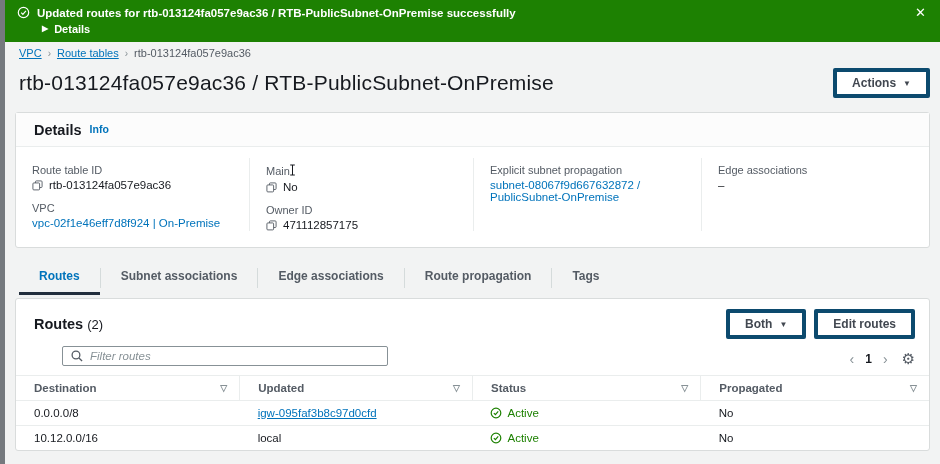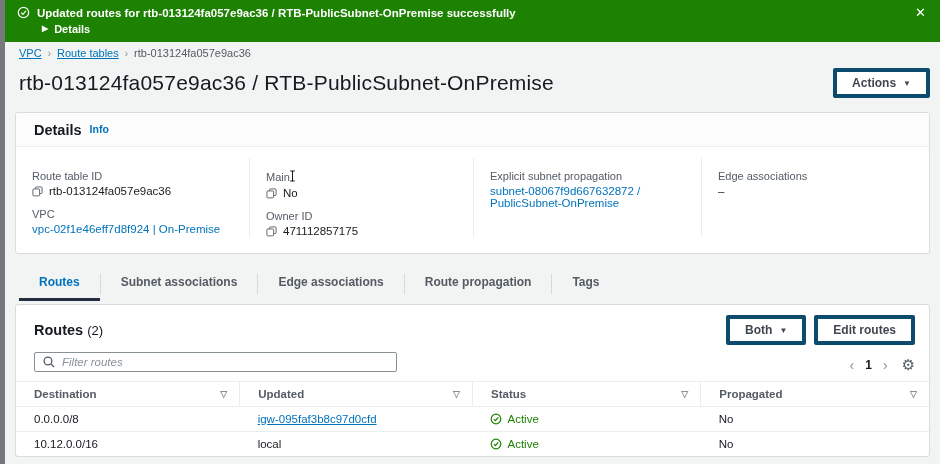--- a/index.html
+++ b/index.html
@@ -40,42 +40,42 @@
   
   .panel { background:#fff; border:1px solid #d9dcdc; border-radius:3px; margin-top:14px; }
   .panel-header { padding:9px 18px 8px; border-bottom:1px solid #eaeded; background:#fcfcfc; }
   .panel-title { font-size:14.5px; font-weight:bold; color:#16191f; }
   .info-link { font-size:10.5px; color:#0073bb; font-weight:bold; margin-left:8px; vertical-align:2px; }
 
   .details-body { display:grid; grid-template-columns:233px 224px 228px 1fr; padding:11px 0 16px; }
   .details-col { padding:0 16px; }
   .details-col + .details-col { border-left:1px solid #eaeded; }
   .field { margin-top:11px; }
-  .field:first-child { margin-top:12px; }
+  .field:first-child { margin-top:6px; }
   .field-label { font-size:11px; color:#545b64; margin-bottom:3px; display:flex; align-items:center; }
   .field-value { font-size:11.5px; color:#16191f; display:flex; align-items:center; gap:6px; }
   .field-value a { color:#0073bb; }
   .copy-icon { display:inline-flex; cursor:pointer; flex:none; }
   .ibeam { display:inline-block; margin-left:-1px; }
 
   
   .tabs { display:flex; align-items:stretch; margin:13px 0 0 4px; }
   .tab { padding:8px 20px 9px; font-size:12px; font-weight:bold; color:#545b64; cursor:pointer; }
   .tab.active { color:#0073bb; border-bottom:3px solid #232f3e; }
   .tab-divider { width:1px; background:#d5dbdb; margin:7px 0; }
 
   
   .routes-panel { margin-top:3px; }
   .routes-header { display:flex; align-items:center; padding:10px 14px 4px 18px; }
   .routes-title { font-size:14.5px; font-weight:bold; }
   .routes-count { font-size:13px; font-weight:normal; color:#16191f; margin-left:4px; }
   .routes-actions { margin-left:auto; display:flex; gap:8px; }
   .filter-row { display:flex; align-items:flex-end; padding:3px 14px 9px 18px; }
-  .filter-box { width:363px; background:#fff; border:1px solid #879196; border-radius:2px;
-                display:flex; align-items:center; gap:7px; padding:3px 8px; }
+  .filter-box { width:326px; background:#fff; border:1px solid #879196; border-radius:2px;
+                display:flex; align-items:center; gap:7px; padding:3px 8px;margin-left:28px; }
   .filter-box input { border:none; outline:none; width:100%; font-size:11.5px; font-style:italic;
                       font-family:"Liberation Sans", sans-serif; color:#16191f; padding:0; background:transparent; }
   .filter-box input::placeholder { color:#879196; font-style:italic; }
   .pagination { margin-left:auto; display:flex; align-items:center; gap:11px; color:#545b64; }
   .page-chevron { color:#879196; font-size:14px; line-height:1; cursor:pointer; }
   .page-num { font-size:12px; font-weight:bold; color:#16191f; cursor:pointer; }
   .gear-icon { font-size:15px; color:#545b64; cursor:pointer; line-height:1; margin-left:3px; }
 
   table.routes { width:100%; border-collapse:collapse; font-size:11.5px; }
   table.routes th { text-align:left; font-weight:bold; color:#545b64; padding:6px 12px 6px 18px;

